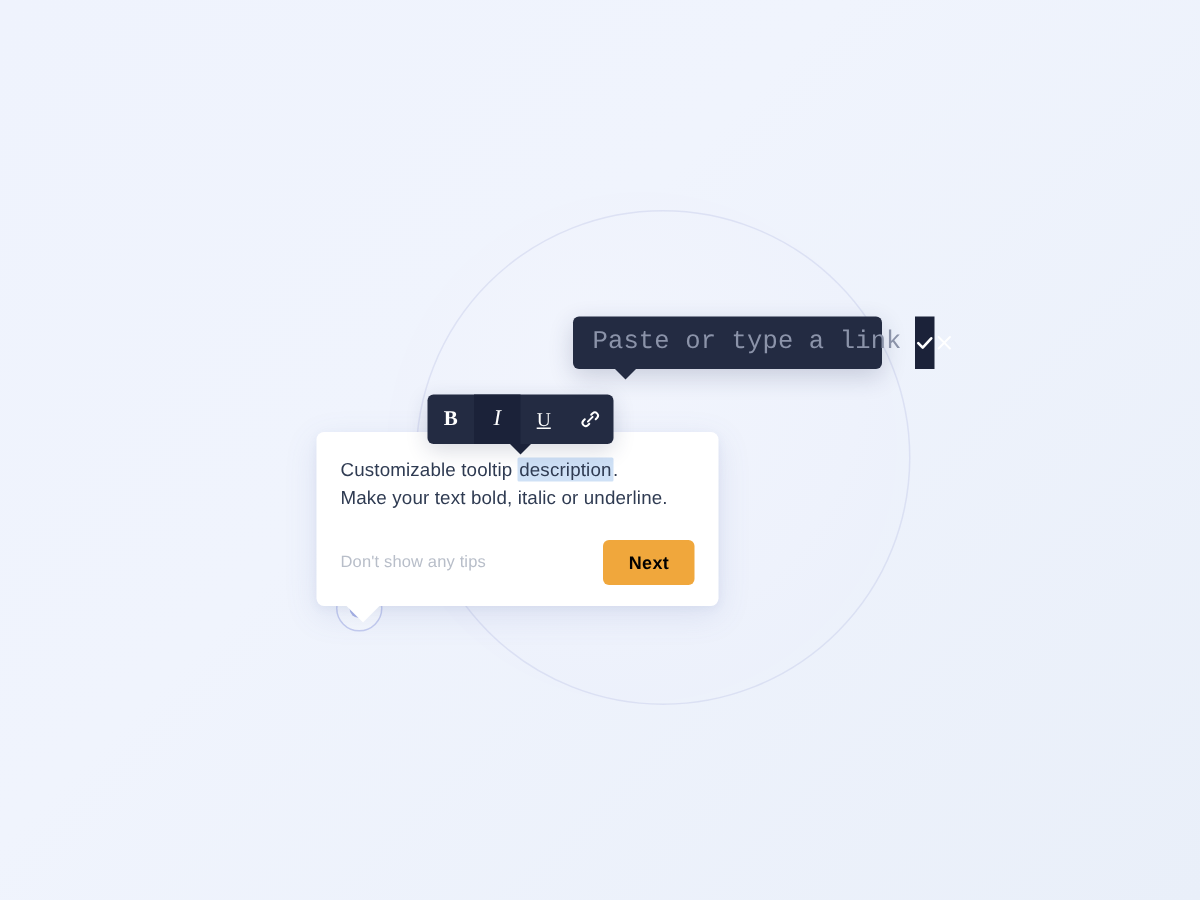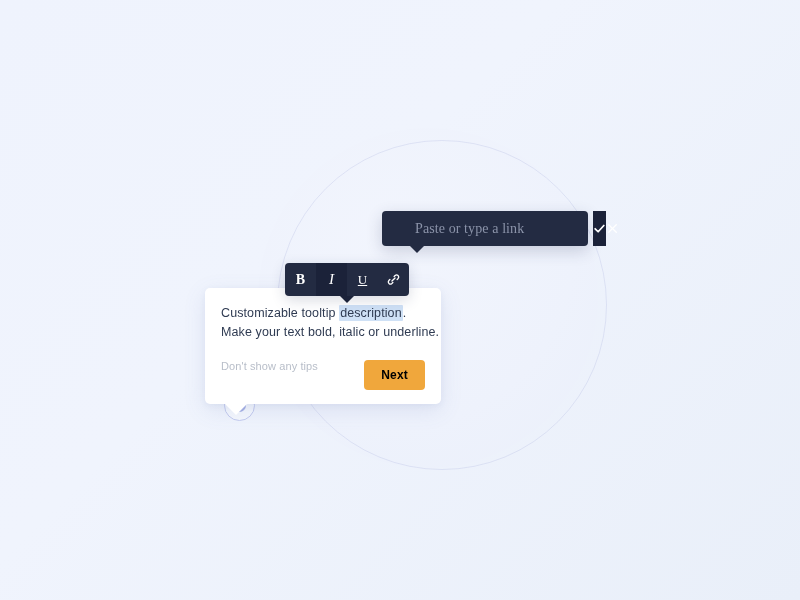--- a/index.html
+++ b/index.html
@@ -55,23 +55,23 @@
   .target-dot .inner {
     width: 13px;
     height: 13px;
     border-radius: 50%;
     background: #a7b2e6;
   }
 
   
   .tip-card {
     position: absolute;
-    left: 205px;
+    left: 211px;
     top: 288px;
-    width: 236px;
+    width: 268px;
     background: #ffffff;
     border-radius: 5px;
     box-shadow: 0 6px 22px rgba(90, 110, 170, 0.13),
                 0 2px 6px rgba(90, 110, 170, 0.07);
     padding: 16px 16px 0 16px;
     box-sizing: border-box;
   }
   .tip-card::after {
     content: "";
     position: absolute;
@@ -91,21 +91,21 @@
     white-space: nowrap;
   }
   .tip-highlight {
     background: #cfe1f6;
     color: #2f3b52;
     padding: 1px 1px;
     border-radius: 1px;
   }
   .tip-footer {
     display: flex;
-    align-items: flex-start;
+    align-items: center;
     justify-content: space-between;
     margin-top: 18px;
     padding-bottom: 14px;
   }
   .tip-dismiss {
     font-size: 11px;
     color: #b8bec9;
     letter-spacing: 0.1px;
     cursor: pointer;
     user-select: none;
@@ -188,25 +188,24 @@
     border-left: 7px solid transparent;
     border-right: 7px solid transparent;
     border-top: 7px solid #232b42;
   }
   .link-input {
     flex: 1;
     background: transparent;
     border: none;
     outline: none;
     color: #e6eaf4;
-    font-size: 14px;
-    font-family: Liberation Serif, serif;
+    font-size: 17px;
+    font-family: Liberation Mono, monospace;
     padding: 0 0 0 13px;
     letter-spacing: 0.1px;
-    margin-left: 20px;
   }
   .link-input::placeholder { color: #8b93a9; }
   .link-action {
     width: 33px;
     display: flex;
     align-items: center;
     justify-content: center;
     color: #ffffff;
     cursor: pointer;
     user-select: none;

